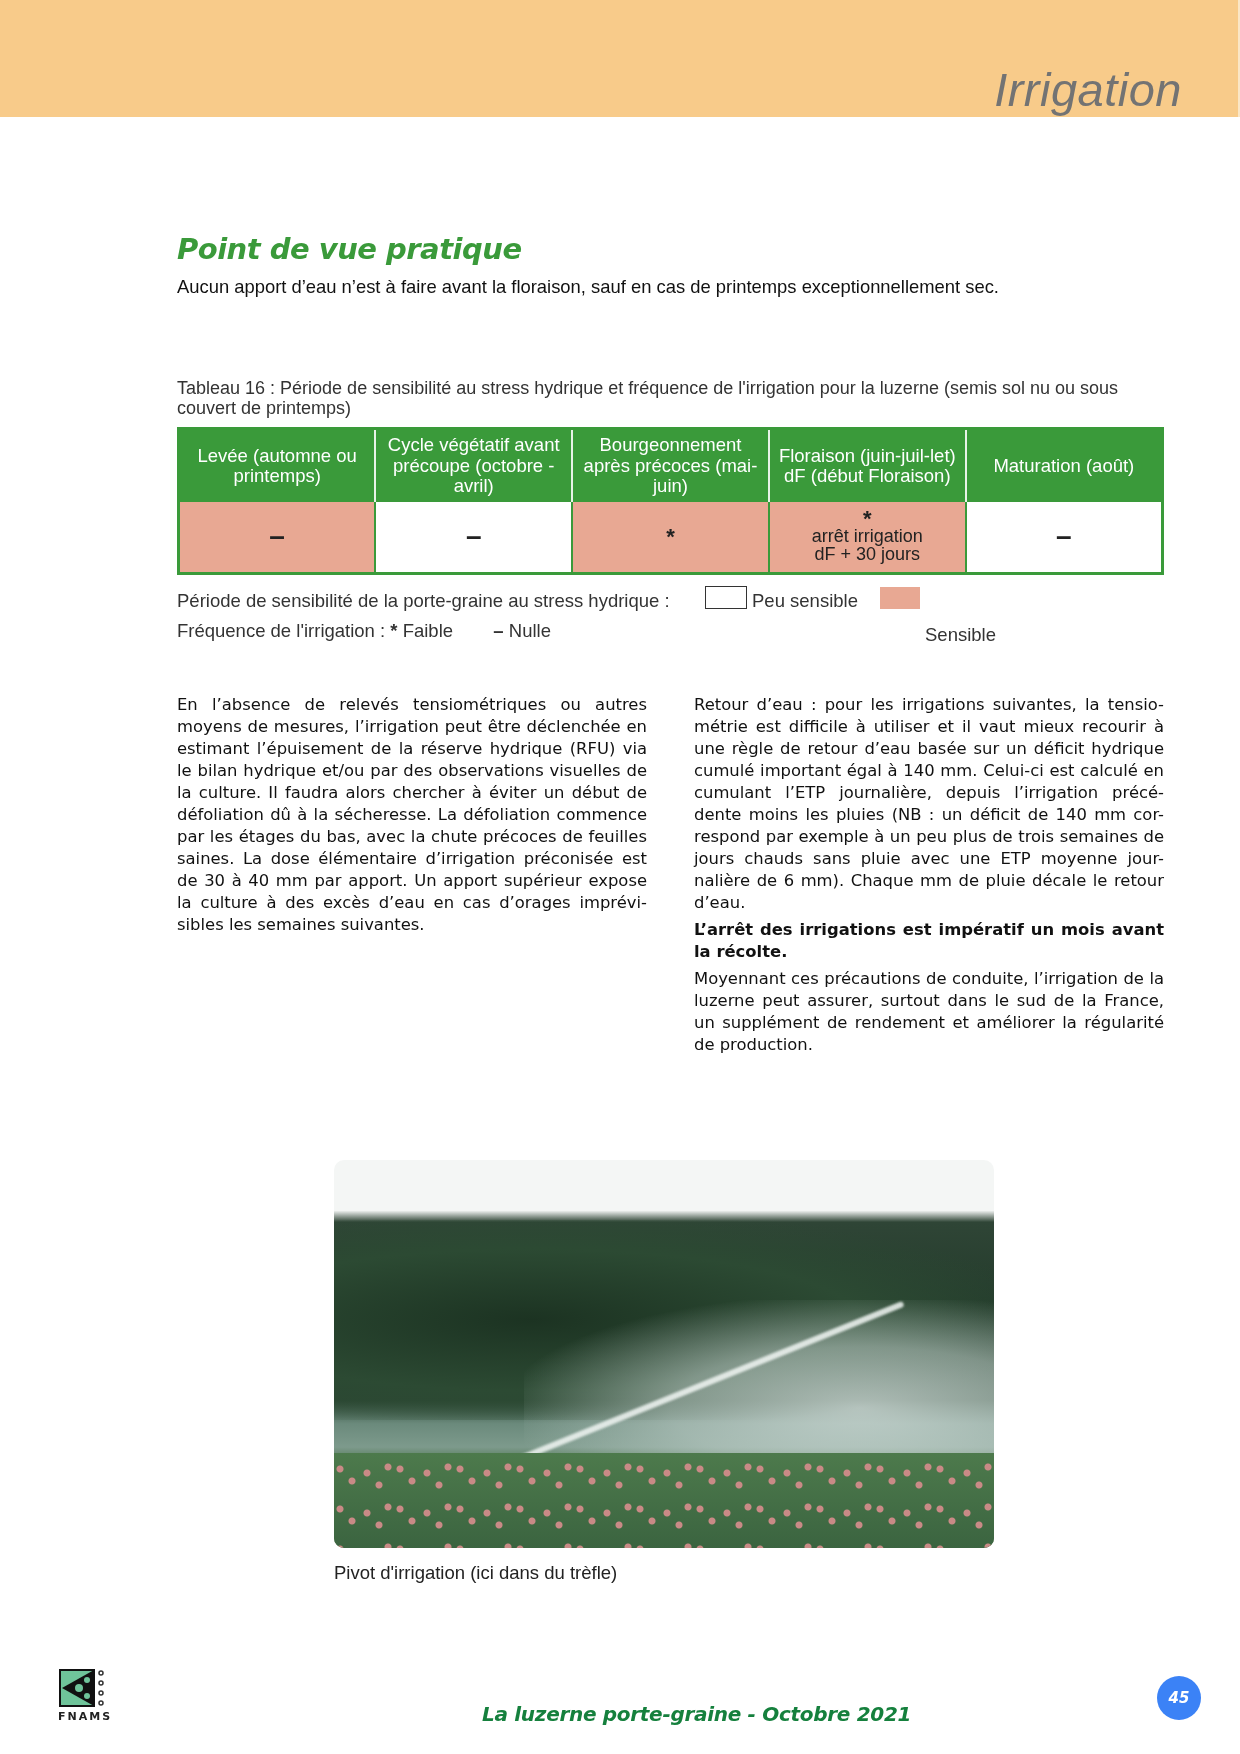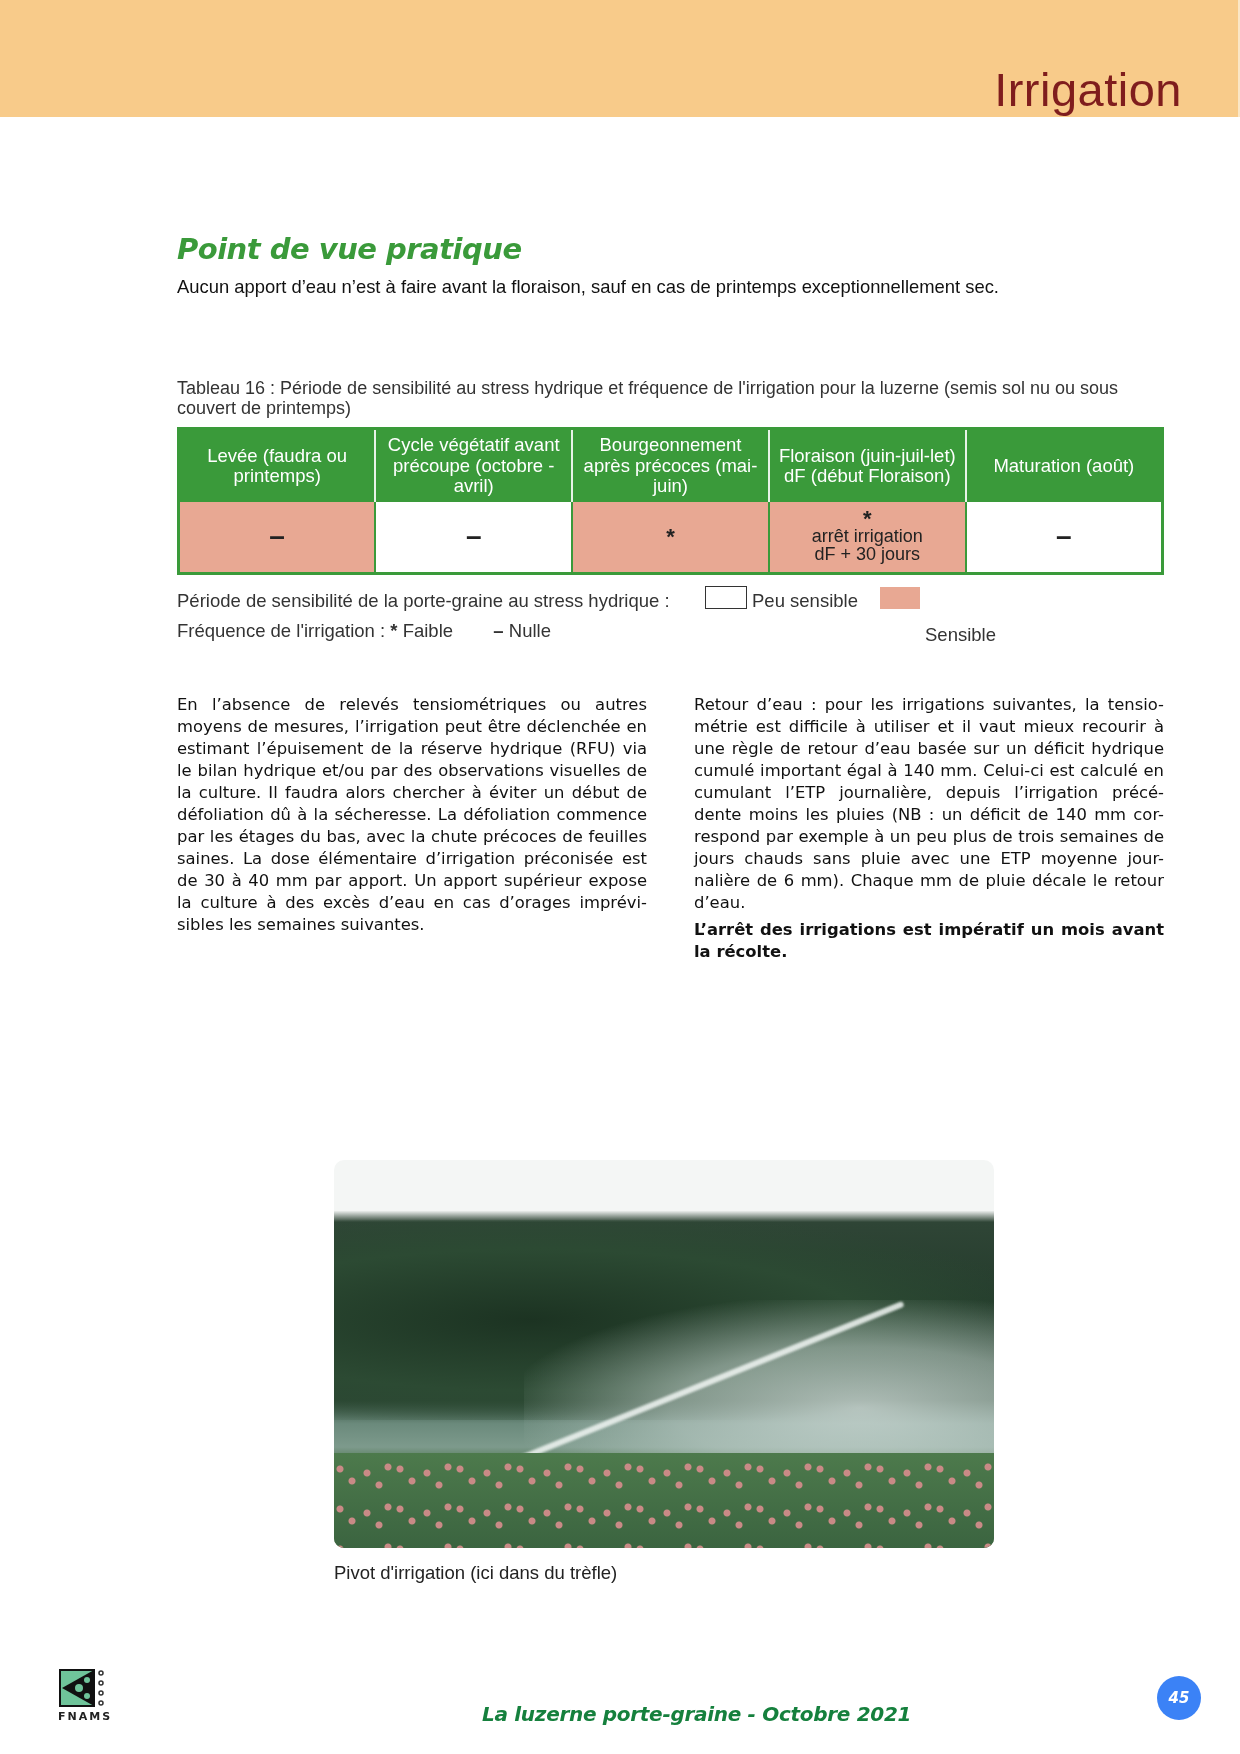--- a/index.html
+++ b/index.html
@@ -1,20 +1,20 @@
 <!DOCTYPE html>
 <html><head>
 <meta charset="utf-8">
 <style>
   html, body { margin:0; padding:0; }
   body { width:1240px; height:1754px; background:#ffffff; position:relative; overflow:hidden;
          font-family:"DejaVu Sans", sans-serif; color:#1a1a1a; }
   .header-band { position:absolute; left:0; top:0; width:1238px; height:117px; background:#f8cb8a; border-right:2px solid #fbe7c6; }
-  .header-title { position:absolute; right:58px; top:66px; font-family:"Liberation Sans", sans-serif; 
-                  font-size:47px; color:#7f1d1d; letter-spacing:0.5px; line-height:1; }
+  .header-title { position:absolute; right:58px; top:66px; font-family:"Liberation Sans", sans-serif; font-style:italic;
+                  font-size:47px; color:#737373; letter-spacing:0.5px; line-height:1; }
   .section-title { position:absolute; left:177px; top:232px; font-family:"DejaVu Sans", sans-serif; font-weight:bold;
                    font-style:italic; font-size:29px; color:#3a9a3a; letter-spacing:-0.5px; }
   .intro { position:absolute; left:177px; top:275px; width:990px; font-family:"Liberation Sans", sans-serif; font-size:18.4px; line-height:24.5px; color:#111; }
   .intro p { margin:0 0 6px 0; }
   .caption { position:absolute; left:177px; top:378px; width:995px; font-family:"Liberation Sans", sans-serif;
              font-size:18px; line-height:20px; color:#333; }
   table.sens { position:absolute; left:177px; top:427px; width:987px; border-collapse:collapse; table-layout:fixed;
                border:3px solid #3a9a3a; }
   table.sens th { background:#3a9a3a; color:#ffffff; font-family:"Liberation Sans", sans-serif; font-weight:normal;
                   font-size:18.5px; line-height:20.5px; height:72px; padding:0 4px; text-align:center; vertical-align:middle;
@@ -75,21 +75,21 @@
 
 <div class="intro">
   <p>Aucun apport d’eau n’est à faire avant la floraison, sauf en cas de printemps exceptionnellement sec.</p>
 </div>
 
 <div class="caption">Tableau 16 : Période de sensibilité au stress hydrique et fréquence de l'irrigation pour la luzerne (semis sol nu ou sous couvert de printemps)</div>
 
 <table class="sens">
   <thead>
     <tr>
-      <th>Levée (faudra ou printemps)</th>
+      <th>Levée (automne ou printemps)</th>
       <th>Cycle végétatif avant précoupe (octobre - avril)</th>
       <th>Bourgeonnement après précoces (mai-juin)</th>
       <th>Floraison (juin-juil-let) dF (début Floraison)</th>
       <th>Maturation (août)</th>
     </tr>
   </thead>
   <tbody>
     <tr>
       <td class="sensible">
         <span class="mark-dash">–</span>
@@ -127,20 +127,21 @@
   <span>Nulle</span>
 </div>
 
 <div class="col col-left">
   <p>En l’absence de relevés tensiométriques ou autres moyens de mesures, l’irrigation peut être déclenchée en estimant l’épuisement de la réserve hydrique (RFU) via le bilan hydrique et/ou par des observations visuelles de la culture. Il faudra alors chercher à éviter un début de défoliation dû à la sécheresse. La défoliation commence par les étages du bas, avec la chute précoces de feuilles saines. La dose élémentaire d’irrigation préconisée est de 30 à 40 mm par apport. Un apport supérieur expose la culture à des excès d’eau en cas d’orages imprévi-sibles les semaines suivantes.</p>
 </div>
 
 <div class="col col-right">
   <p>Retour d’eau : pour les irrigations suivantes, la tensio-métrie est difficile à utiliser et il vaut mieux recourir à une règle de retour d’eau basée sur un déficit hydrique cumulé important égal à 140 mm. Celui-ci est calculé en cumulant l’ETP journalière, depuis l’irrigation précé-dente moins les pluies (NB : un déficit de 140 mm cor-respond par exemple à un peu plus de trois semaines de jours chauds sans pluie avec une ETP moyenne jour-nalière de 6 mm). Chaque mm de pluie décale le retour d’eau.</p>
   <p class="bold">L’arrêt des irrigations est impératif un mois avant la récolte.</p>
+  <p>Moyennant ces précautions de conduite, l’irrigation de la luzerne peut assurer, surtout dans le sud de la France, un supplément de rendement et améliorer la régularité de production.</p>
 </div>
 
 <div class="photo">
   <div class="trees"></div>
   <div class="spray"></div>
   <div class="jet"></div>
   <div class="clover"></div>
 </div>
 <div class="photo-caption">Pivot d'irrigation (ici dans du trèfle)</div>
 

